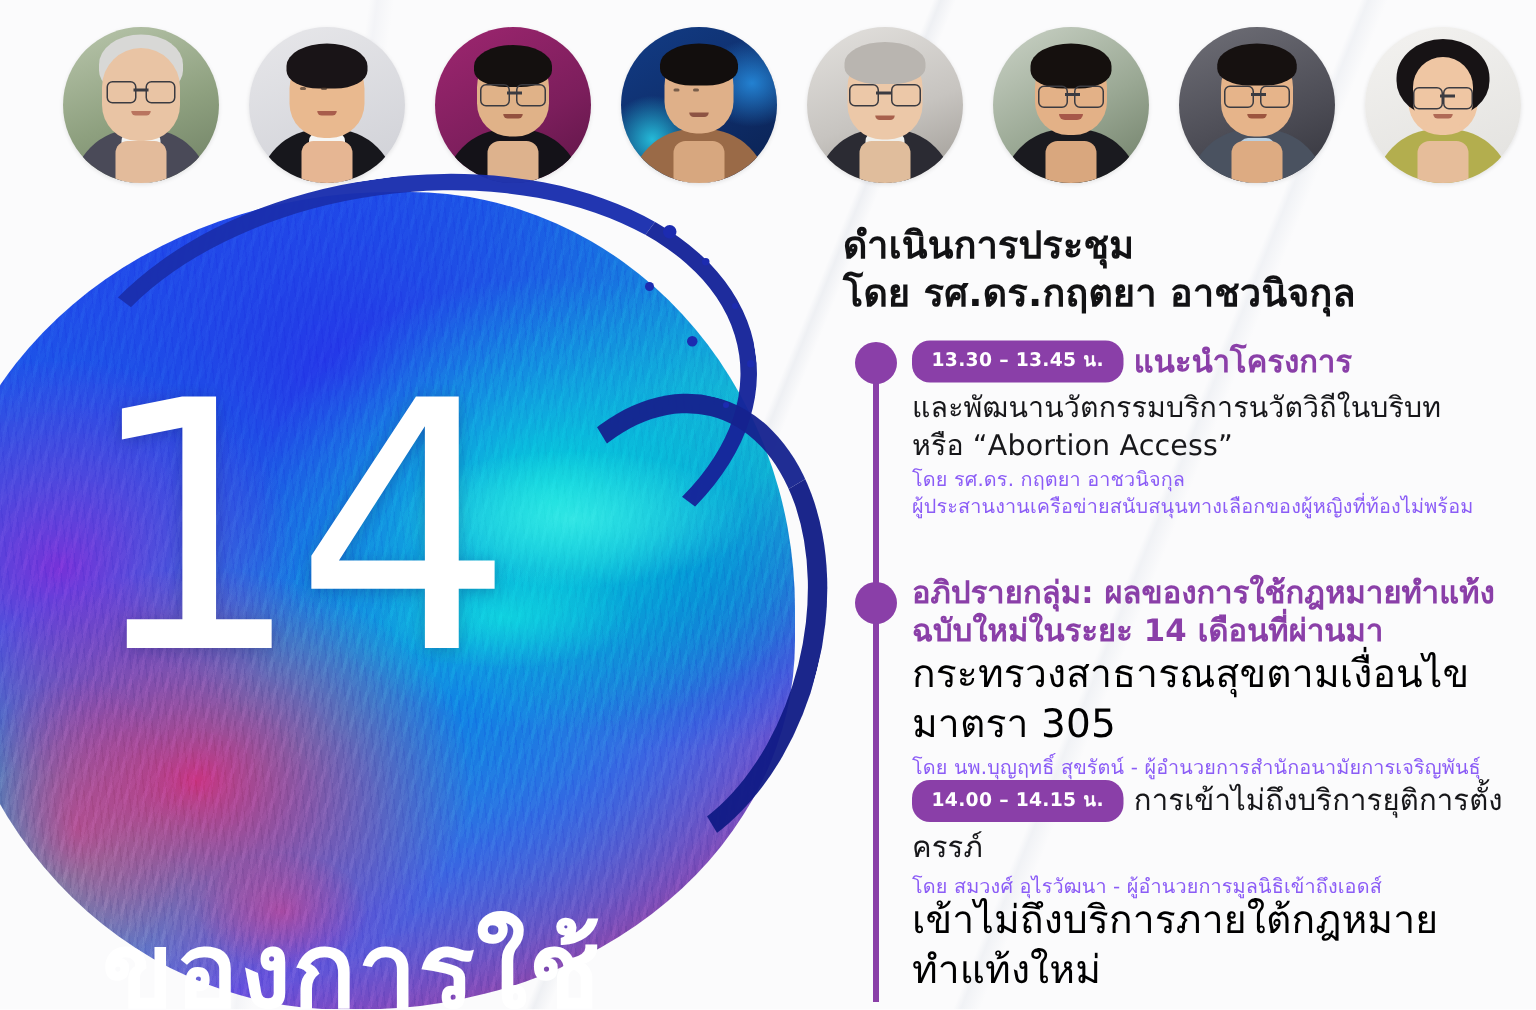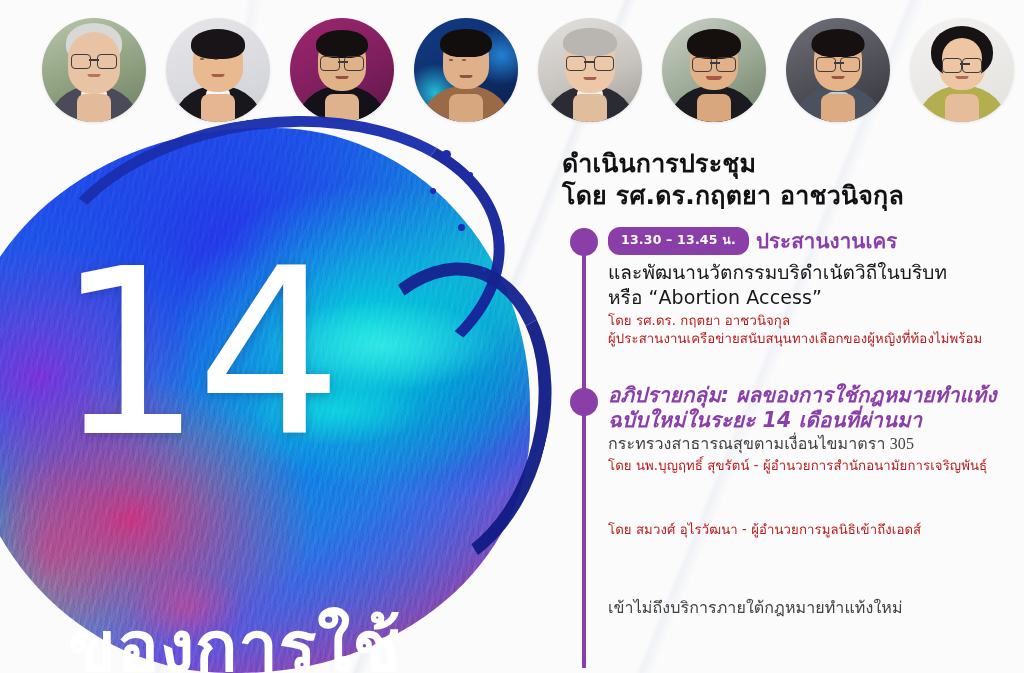--- a/index.html
+++ b/index.html
@@ -117,25 +117,25 @@
   .node.n1 { top:228px; }
   .node.n3 { top:388px; }
 
   .block { position:absolute; left:56px; width:416px; }
   .timechip { display:inline-block; background:#8a3fa8; color:#ffffff; font-size:12.5px; font-weight:bold;
               border-radius:12px; padding:3.5px 13px 4.5px; vertical-align:middle; letter-spacing:.2px; }
   .chip-head { font-size:20.5px; font-weight:bold; color:#8a3fa8; vertical-align:middle; margin-left:7px;
                letter-spacing:.1px; }
   .sec-head { font-size:20.5px; font-weight:bold; color:#8a3fa8; line-height:1.22; letter-spacing:.1px; }
   .quote { font-size:19px; color:#17171a; line-height:1.30; margin-top:3px; letter-spacing:.1px; }
-  .big-line { font-size:16px; color:#404040; line-height:1.28; letter-spacing:.1px;font-family:Liberation Serif, serif; }
-  .byline { font-size:13.2px; color:#b91c1c; line-height:1.34; margin-top:3px; letter-spacing:.1px; }
+  .big-line { font-size:26px; color:#000000; line-height:1.28; letter-spacing:.1px; }
+  .byline { font-size:13.2px; color:#8b5cf6; line-height:1.34; margin-top:3px; letter-spacing:.1px; }
 
   .b1 { top:224px; }
-  .b2 { top:383px;font-style:italic; }
+  .b2 { top:383px; }
   .b3 { top:434px; }
   .b4 { top:518px; }
   .b5 { top:598px; }
 </style>
 </head>
 <body>
 
 <div id="poster">
 
   <div class="sheen"></div>
@@ -292,43 +292,46 @@
       <div>ดำเนินการประชุม</div>
       <div>โดย รศ.ดร.กฤตยา อาชวนิจกุล</div>
     </div>
 
     <div class="rail"></div>
     <div class="node n1"></div>
     <div class="node n3"></div>
 
     <div class="block b1">
       <div>
-        <span class="timechip">13.30 – 13.45 น.</span><span class="chip-head">ประสานงานเคร</span>
+        <span class="timechip">13.30 – 13.45 น.</span><span class="chip-head">แนะนำโครงการ</span>
       </div>
       <div class="quote">
-        <div>และพัฒนานวัตกรรมบริดำเนัตวิถีในบริบท</div>
+        <div>และพัฒนานวัตกรรมบริการนวัตวิถีในบริบท</div>
         <div>หรือ “Abortion Access”</div>
       </div>
       <div class="byline">
         <div>โดย รศ.ดร. กฤตยา อาชวนิจกุล</div>
         <div>ผู้ประสานงานเครือข่ายสนับสนุนทางเลือกของผู้หญิงที่ท้องไม่พร้อม</div>
       </div>
     </div>
 
     <div class="block b2">
       <div class="sec-head">อภิปรายกลุ่ม: ผลของการใช้กฎหมายทำแท้ง</div>
       <div class="sec-head">ฉบับใหม่ในระยะ 14 เดือนที่ผ่านมา</div>
     </div>
 
     <div class="block b3">
       <div class="big-line">กระทรวงสาธารณสุขตามเงื่อนไขมาตรา 305</div>
       <div class="byline">โดย นพ.บุญฤทธิ์ สุขรัตน์ - ผู้อำนวยการสำนักอนามัยการเจริญพันธุ์</div>
     </div>
 
     <div class="block b4">
+      <div>
+        <span class="timechip">14.00 – 14.15 น.</span><span class="chip-head" style="color:#17171a;font-weight:normal;font-size:19.5px">การเข้าไม่ถึงบริการยุติการตั้งครรภ์</span>
+      </div>
       <div class="byline">โดย สมวงศ์ อุไรวัฒนา - ผู้อำนวยการมูลนิธิเข้าถึงเอดส์</div>
     </div>
 
     <div class="block b5">
       <div class="big-line">เข้าไม่ถึงบริการภายใต้กฎหมายทำแท้งใหม่</div>
 
     </div>
 
   </div>
 </div>

